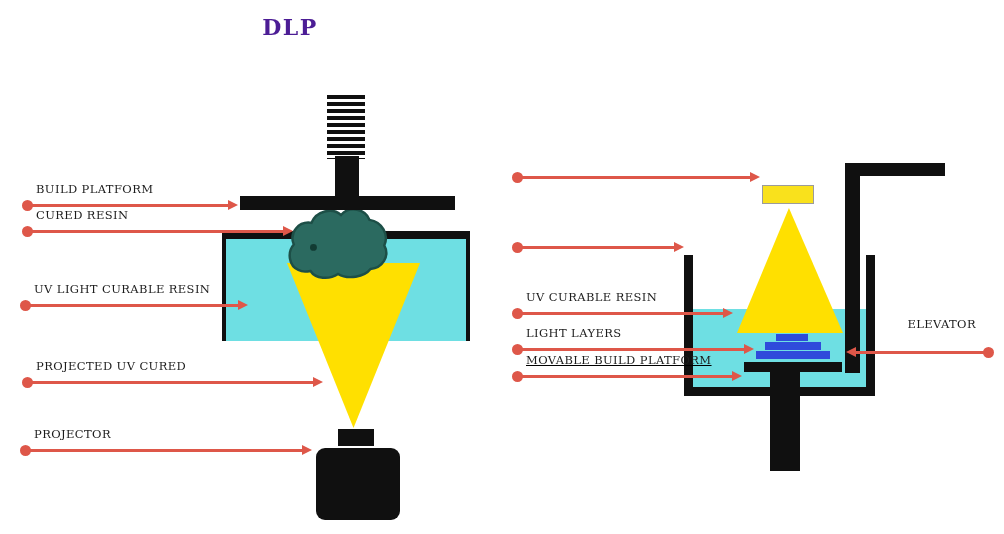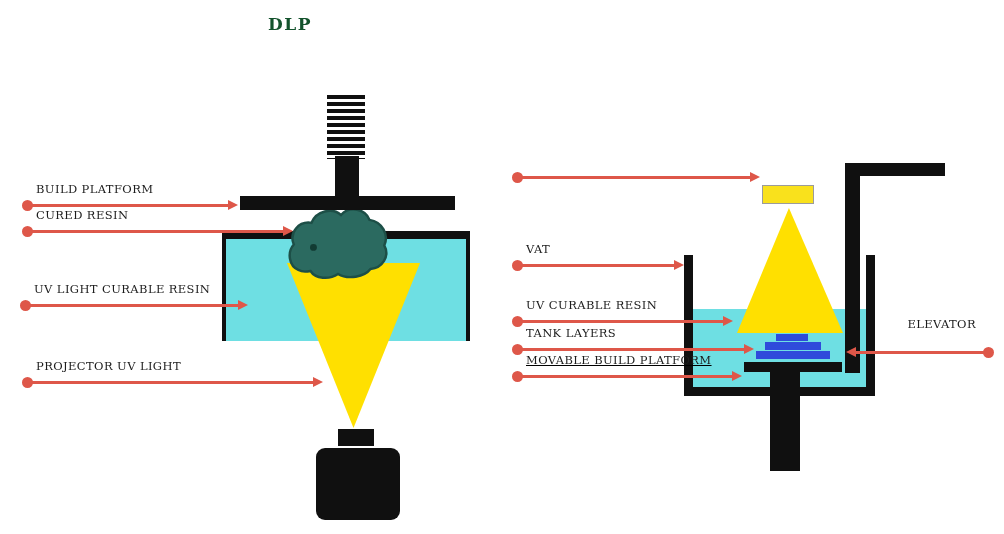--- a/index.html
+++ b/index.html
@@ -8,22 +8,22 @@
     --yellow:#FFE000;
     --ink:#101010;
     --teal:#2B6A60;
     --blue:#2F4BDB;
   }
   *{box-sizing:border-box;margin:0;padding:0;}
   body{background:#ffffff;font-family:"DejaVu Serif","Liberation Serif",serif;}
   .stage{position:relative;width:1004px;height:534px;background:#ffffff;overflow:hidden;}
 
   .diagram-title{
-    position:absolute;font-weight:700;font-size:17px;letter-spacing:1.5px;
-    color:#14532d;text-align:center;font-family:"DejaVu Serif",serif;
+    position:absolute;font-weight:700;font-size:22px;letter-spacing:1.5px;
+    color:#4c1d95;text-align:center;font-family:"DejaVu Serif",serif;
   }
 
   .shape{position:absolute;}
 
   
   .rod{
     left:327px;top:95px;width:38px;height:64px;z-index:4;
     background:repeating-linear-gradient(to bottom,#101010 0px,#101010 4px,#ffffff 4px,#ffffff 7px);
   }
   .rod-stem{left:335px;top:156px;width:24px;height:42px;background:var(--ink);z-index:4;}
@@ -122,28 +122,36 @@
     <div class="callout-text">UV LIGHT CURABLE RESIN</div>
     <div class="callout-line">
       <span class="c-dot"></span>
       <span class="c-line"></span>
       <span class="c-arrow"></span>
     </div>
   </div>
 
 
   <div class="callout dir-right" style="left:22px;top:359px;width:301px;">
-    <div class="callout-text">PROJECTOR UV LIGHT</div>
-    <div class="callout-line">
-      <span class="c-dot"></span>
-      <span class="c-line"></span>
-      <span class="c-arrow"></span>
-    </div>
-  </div>
-
+    <div class="callout-text">PROJECTED UV CURED</div>
+    <div class="callout-line">
+      <span class="c-dot"></span>
+      <span class="c-line"></span>
+      <span class="c-arrow"></span>
+    </div>
+  </div>
+
+  <div class="callout dir-right" style="left:20px;top:427px;width:292px;">
+    <div class="callout-text">PROJECTOR</div>
+    <div class="callout-line">
+      <span class="c-dot"></span>
+      <span class="c-line"></span>
+      <span class="c-arrow"></span>
+    </div>
+  </div>
 
 
   <div class="shape elevator-arm"></div>
   <div class="shape elevator-column"></div>
   <div class="shape laser-source"></div>
   <div class="shape uv-triangle-sla"></div>
 
   <div class="shape vat-liquid"></div>
   <div class="shape vat-wall-left"></div>
   <div class="shape vat-wall-right"></div>
@@ -157,39 +165,38 @@
 
   <div class="callout dir-right" style="left:512px;top:172px;width:248px;">
     <div class="callout-line">
       <span class="c-dot"></span>
       <span class="c-line"></span>
       <span class="c-arrow"></span>
     </div>
   </div>
 
   <div class="callout dir-right" style="left:512px;top:242px;width:172px;">
-    <div class="callout-text">VAT</div>
-    <div class="callout-line">
-      <span class="c-dot"></span>
-      <span class="c-line"></span>
-      <span class="c-arrow"></span>
-    </div>
-  </div>
-
-  <div class="callout dir-right" style="left:512px;top:298px;width:221px;">
+    <div class="callout-line">
+      <span class="c-dot"></span>
+      <span class="c-line"></span>
+      <span class="c-arrow"></span>
+    </div>
+  </div>
+
+  <div class="callout dir-right" style="left:512px;top:290px;width:221px;">
     <div class="callout-text">UV CURABLE RESIN</div>
     <div class="callout-line">
       <span class="c-dot"></span>
       <span class="c-line"></span>
       <span class="c-arrow"></span>
     </div>
   </div>
 
   <div class="callout dir-right" style="left:512px;top:326px;width:242px;">
-    <div class="callout-text">TANK LAYERS</div>
+    <div class="callout-text">LIGHT LAYERS</div>
     <div class="callout-line">
       <span class="c-dot"></span>
       <span class="c-line"></span>
       <span class="c-arrow"></span>
     </div>
   </div>
 
   <div class="callout dir-right" style="left:512px;top:353px;width:230px;text-decoration:underline;">
     <div class="callout-text">MOVABLE BUILD PLATFORM</div>
     <div class="callout-line">

